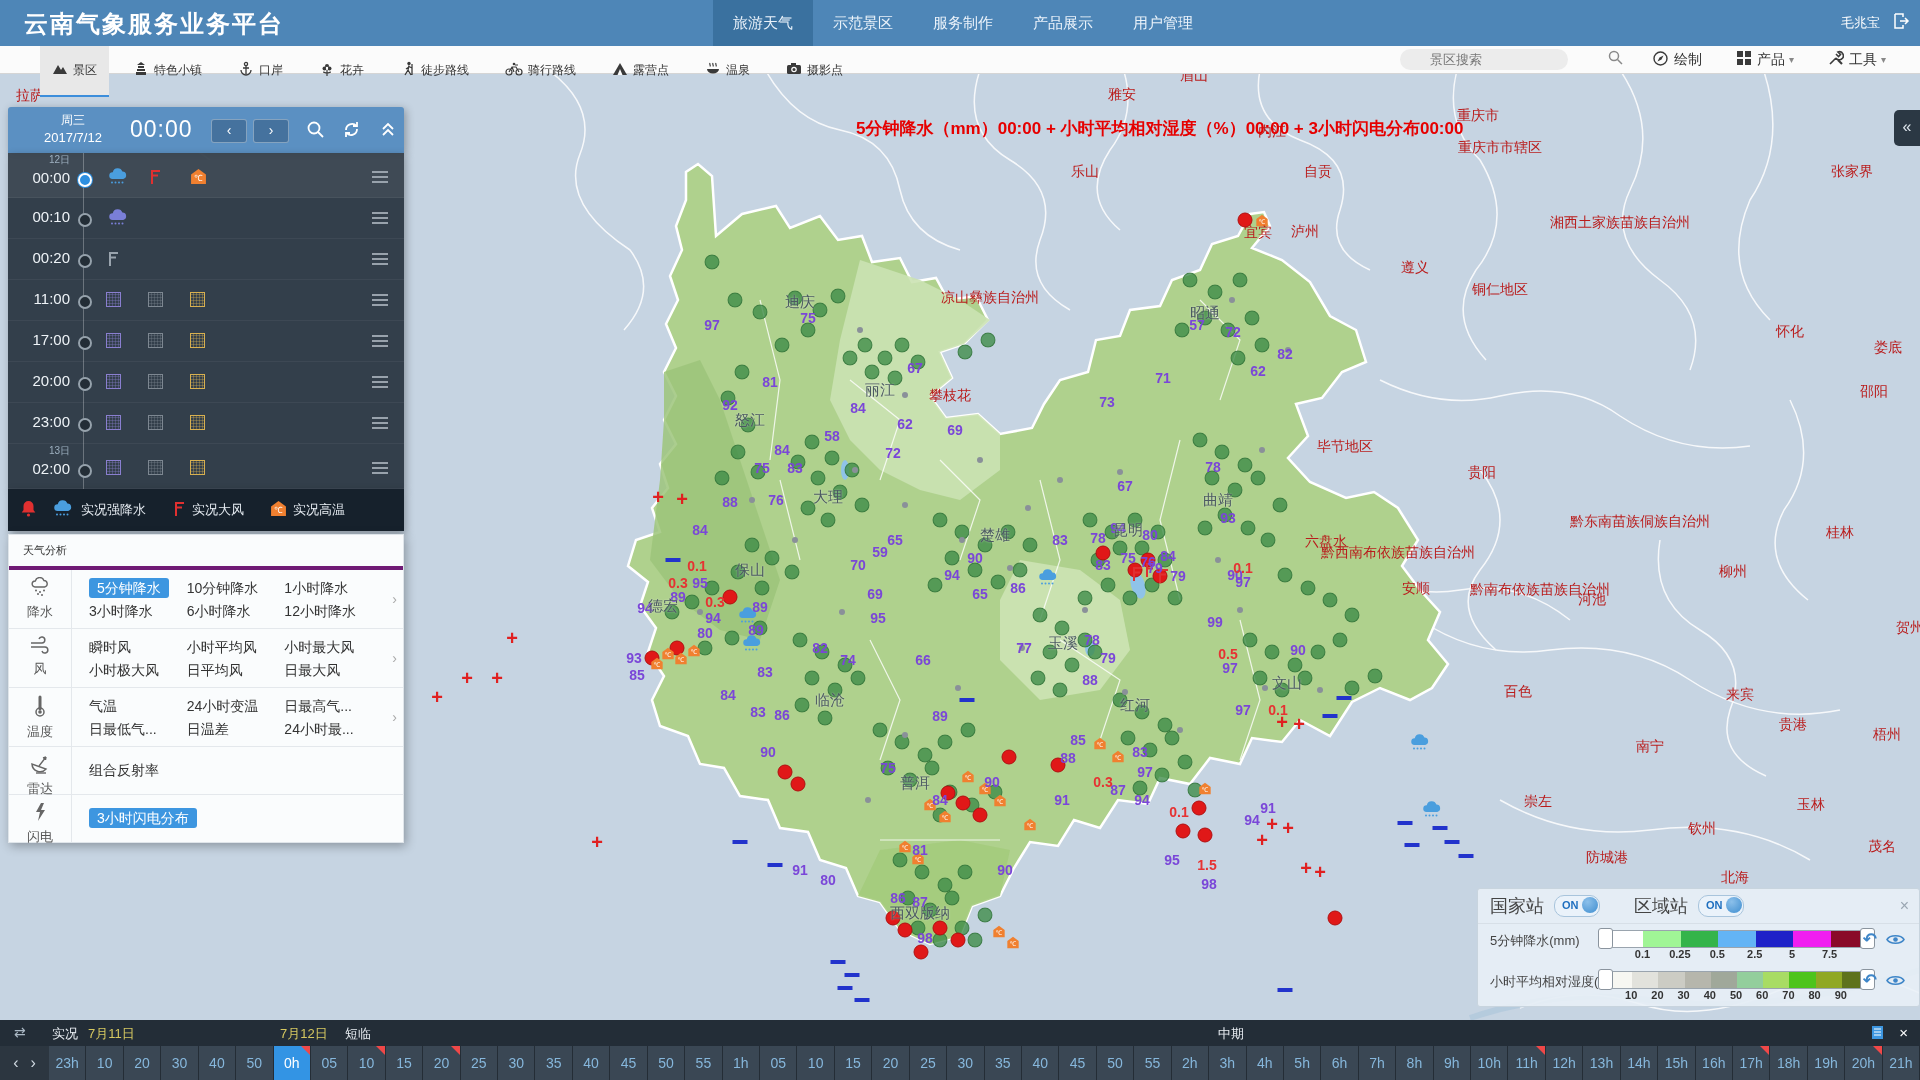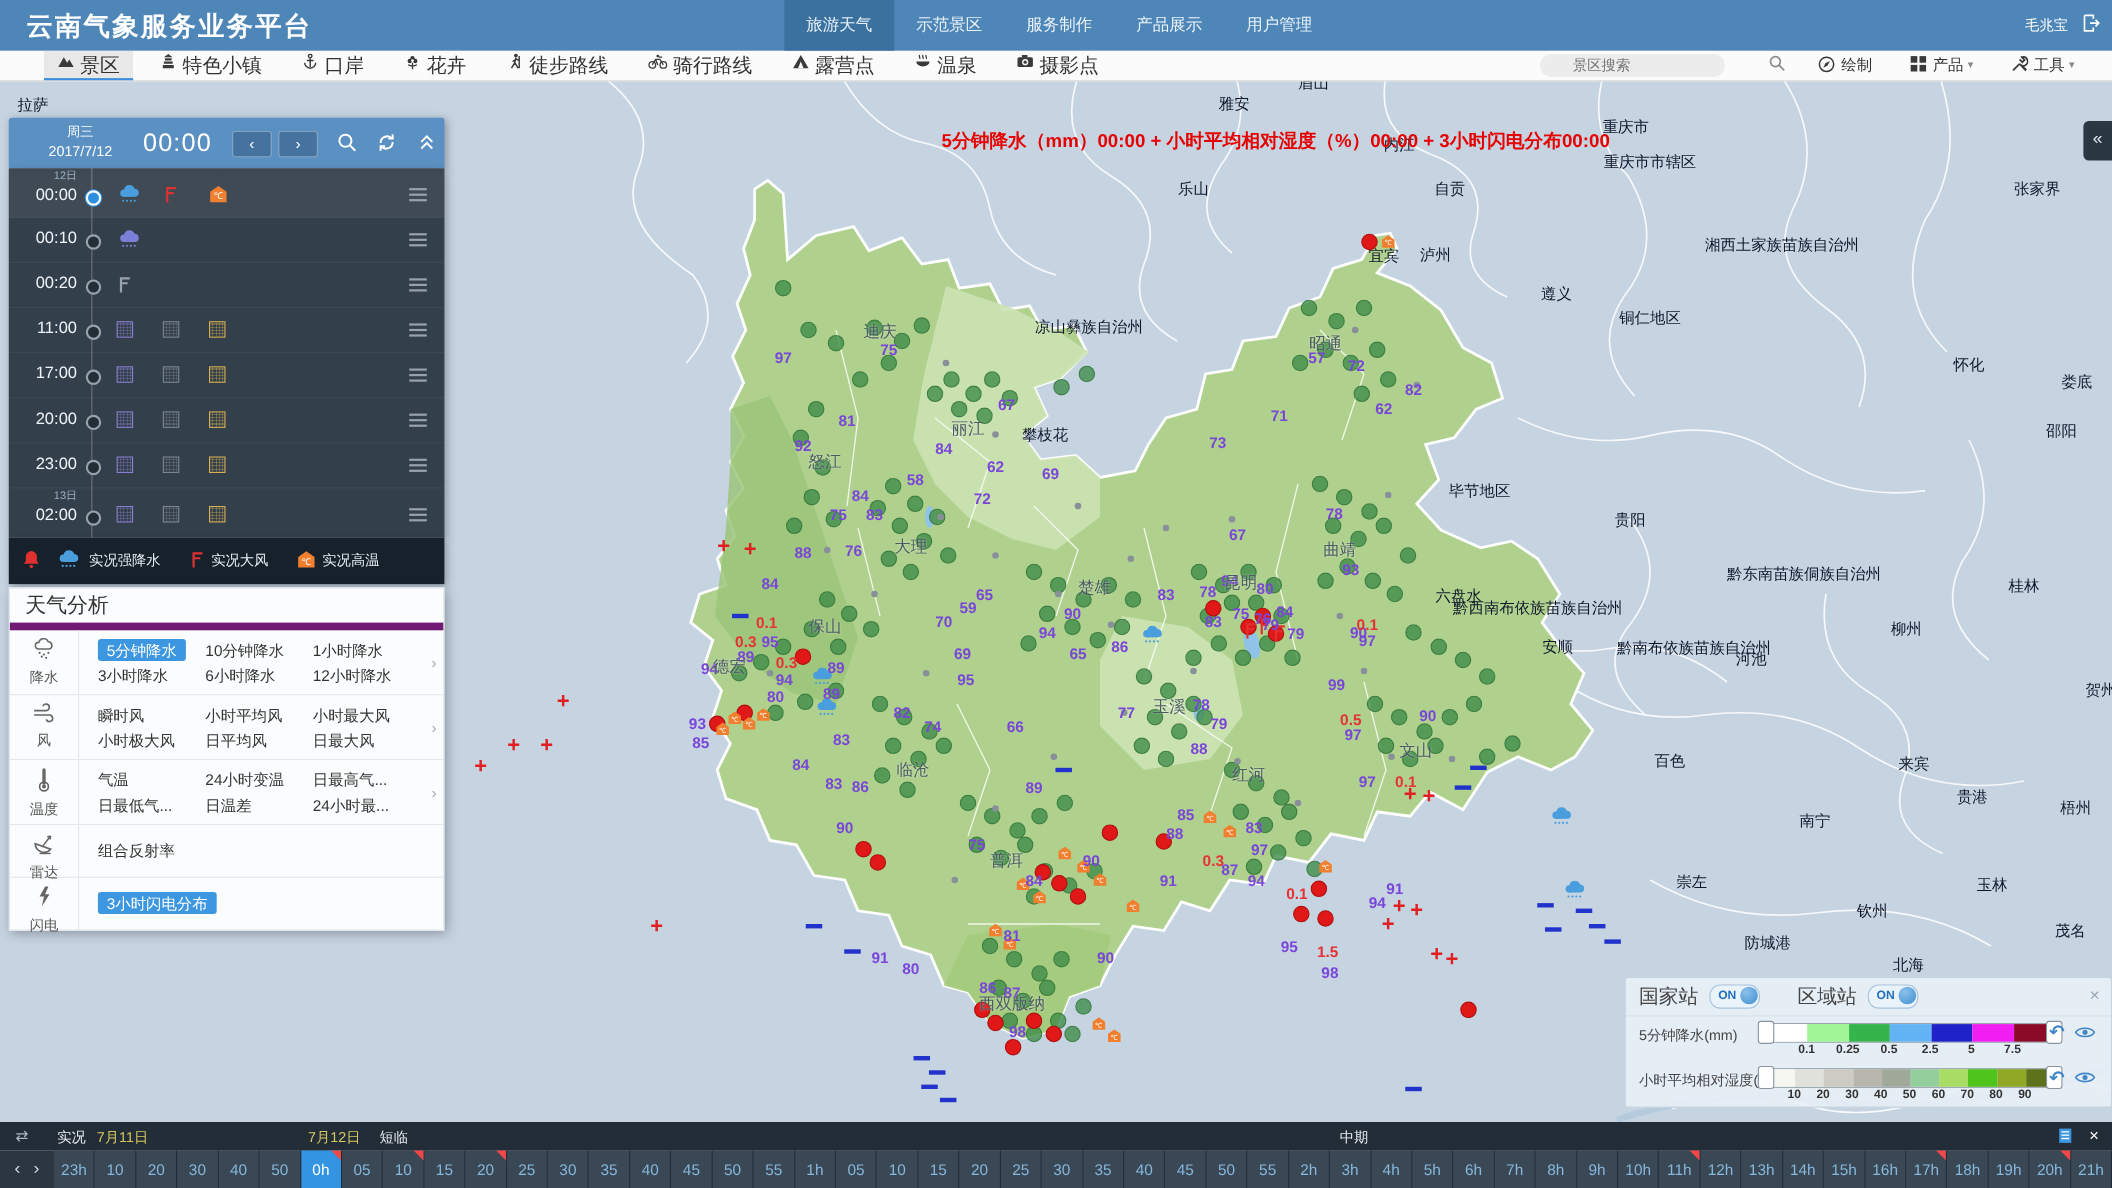--- a/index.html
+++ b/index.html
@@ -10,38 +10,38 @@
   #app-title{position:absolute;left:24px;top:8px;color:#fff;font-size:24px;font-weight:bold;
     font-family:"DejaVu Serif","Liberation Serif",serif;letter-spacing:2px;}
   #main-nav{position:absolute;left:713px;top:0;height:46px;display:flex;}
   .nav-item{height:46px;line-height:46px;padding:0 12px;margin:0 8px;color:#eaf2fa;font-size:15px;cursor:pointer;}
   .nav-item.active{background:#3a719f;margin:0;padding:0 20px;}
   #user-area{position:absolute;right:10px;top:0;height:46px;display:flex;align-items:center;color:#fff;}
   #user-name{font-size:13px;margin-right:12px;}
   
   #toolbar{position:absolute;left:0;top:46px;width:1920px;height:27px;background:#fbfbfb;border-bottom:1px solid #d5d5d5;z-index:59;}
   #toolbar-items{position:absolute;left:40px;top:0;height:27px;display:flex;}
-  .tb-item{height:25px;display:flex;align-items:center;padding:0 12px;margin-right:12px;color:#333;font-size:18px;cursor:pointer;}
+  .tb-item{height:25px;display:flex;align-items:center;padding:12px 12px;margin-right:12px;color:#333;font-size:12px;cursor:pointer;}
   .tb-item svg{margin-right:5px;}
   .tb-item.selected{background:#e8e8e8;border-bottom:2px solid #3d8edb;}
   #toolbar-right{position:absolute;right:0;top:0;height:27px;display:flex;align-items:center;}
   #search-pill{position:absolute;right:352px;top:3px;width:168px;height:21px;background:#ececec;border-radius:11px;display:flex;align-items:center;}
   #search-input{flex:1;border:none;background:transparent;outline:none;font-size:13px;color:#555;padding-left:30px;font-family:inherit;}
   #search-icon{margin-right:8px;}
   .tr-item{display:flex;align-items:center;color:#333;font-size:14px;margin-right:34px;cursor:pointer;}
   .tr-item svg{margin-right:5px;}
   .tr-item .chev{color:#888;font-size:10px;margin-left:4px;}
   
   #map{position:absolute;left:0;top:72px;width:1920px;height:948px;background:#c6d4e2;overflow:hidden;cursor:default;}
   #map-svg{position:absolute;left:0;top:-72px;}
   #map-markers{position:absolute;left:0;top:-72px;width:1920px;height:1080px;pointer-events:none;}
   #map-title{position:absolute;left:856px;top:45px;color:#e60000;font-size:17px;font-weight:bold;white-space:nowrap;}
   #edge-tab{position:absolute;right:0;top:38px;width:26px;height:36px;background:#2b3844;border-radius:5px 0 0 5px;
     color:#dfe7ee;font-size:16px;text-align:center;line-height:34px;cursor:pointer;}
-  .out-label{position:absolute;transform:translate(-50%,-50%);color:#0f172a;font-size:14px;white-space:nowrap;font-family:Liberation Mono, monospace;}
+  .out-label{position:absolute;transform:translate(-50%,-50%);color:#b91c1c;font-size:14px;white-space:nowrap;font-family:Liberation Mono, monospace;}
   .pref-label{position:absolute;transform:translate(-50%,-50%);color:#4c5a62;font-size:15px;white-space:nowrap;text-shadow:0 0 2px rgba(255,255,255,.5);}
   .hum{position:absolute;transform:translate(-50%,-50%);color:#7a46d8;font-size:14px;font-weight:bold;}
   .precip{position:absolute;transform:translate(-50%,-50%);color:#e63232;font-size:14px;font-weight:bold;}
   .stn{position:absolute;width:13px;height:13px;border-radius:50%;background:rgba(60,138,70,.78);
     border:1px solid rgba(42,104,50,.55);transform:translate(-50%,-50%);}
   .gdot{position:absolute;width:6px;height:6px;border-radius:50%;background:#8a9099;transform:translate(-50%,-50%);}
   .rdot{position:absolute;width:13px;height:13px;border-radius:50%;background:#e01818;border:1px solid #b01010;transform:translate(-50%,-50%);}
   .lplus{position:absolute;transform:translate(-50%,-50%);color:#e02020;font-size:20px;font-weight:bold;line-height:10px;}
   .lminus{position:absolute;width:15px;height:4px;background:#2233cc;transform:translate(-50%,-50%);}
   .hicon{position:absolute;transform:translate(-50%,-50%);}
@@ -67,21 +67,21 @@
   .tl-radio.sel{border:2px solid #fff;background:#2d8fe0;box-shadow:0 0 0 1px #2d8fe0;}
   .tl-ico{position:absolute;top:11px;}
   .tl-grid{position:absolute;top:12px;width:15px;height:15px;box-sizing:border-box;}
   .tl-menu{position:absolute;left:364px;top:14px;width:16px;height:12px;cursor:pointer;}
   .tl-menu i{display:block;height:2px;background:#98a2ac;margin-bottom:3px;}
   #lp-legend{position:relative;height:42px;background:#16212c;display:flex;align-items:center;box-shadow:2px 3px 8px rgba(0,0,0,.3);}
   .lg-item{display:flex;align-items:center;color:#e6ecf2;font-size:13px;margin-right:26px;}
   .lg-item svg,.lg-item .hicon-s{margin-right:6px;}
   #lp-analysis{position:relative;margin-top:3px;background:rgba(252,253,254,.97);border:1px solid #dfe5ea;
     box-shadow:2px 3px 10px rgba(0,0,0,.3);}
-  #ana-header{height:31px;line-height:31px;padding-left:14px;font-size:19px;color:#333;border-bottom:7px solid #701a75;}
+  #ana-header{height:31px;line-height:31px;padding-left:14px;font-size:11px;color:#333;border-bottom:4px solid #701a75;}
   .ana-row{position:relative;border-bottom:1px solid #e4e8ec;}
   .ana-row:last-child{border-bottom:none;}
   .ana-ico{position:absolute;left:0;top:0;bottom:0;width:62px;border-right:1px solid #e4e8ec;text-align:center;}
   .ana-ico .lab{display:block;font-size:13px;color:#555;margin-top:2px;}
   .ana-opts{margin-left:72px;padding:7px 18px 5px 8px;display:flex;flex-wrap:wrap;}
   .ana-opt{width:33%;box-sizing:border-box;font-size:14px;color:#333;line-height:23px;cursor:pointer;white-space:nowrap;}
   .ana-opt .chip{background:#3d96e0;color:#fff;border-radius:3px;padding:2px 8px;}
   .ana-chev{position:absolute;right:6px;top:50%;transform:translateY(-50%);color:#aaa;font-size:14px;cursor:pointer;}
   
   #legend-panel{position:absolute;left:1477px;top:888px;width:441px;height:117px;background:rgba(233,240,247,.88);

